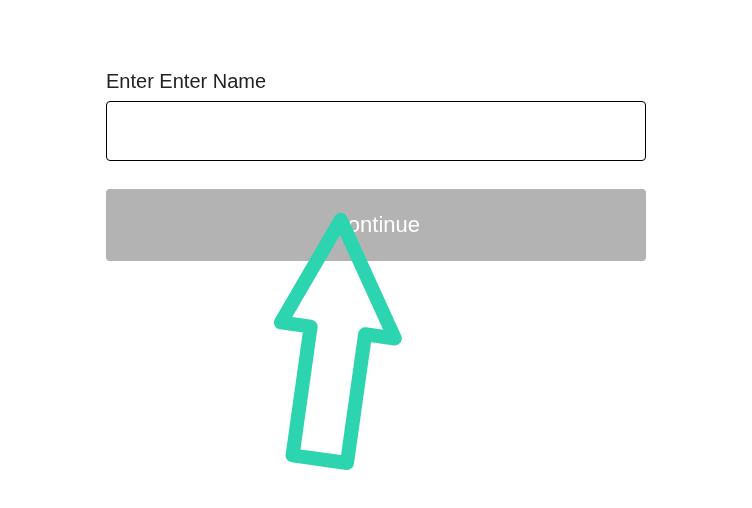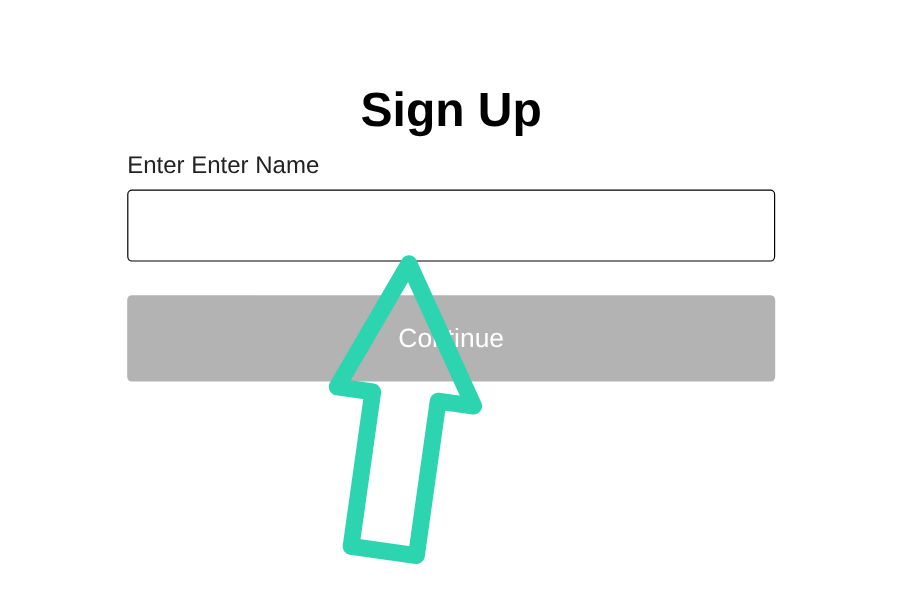--- a/index.html
+++ b/index.html
@@ -62,21 +62,20 @@
       position: absolute;
       left: 274px;
       top: 210px;
       pointer-events: none;
     }
   </style>
 </head>
 <body>
 
 <div class="container">
-  <h1 class="title">Sign Up</h1>
   <div class="label">Enter Enter Name</div>
   <input type="text" class="name-input" value="" style="">
   <button class="continue-btn">Continue</button>
 </div>
 
 <svg class="arrow-overlay" width="150" height="260" viewBox="0 0 150 260">
   <path d="M 50 10 L 5 120 L 35 120 L 35 250 L 90 250 L 90 120 L 120 120 Z" fill="none" stroke="#2dd4b0" stroke-width="14" stroke-linejoin="round" transform="rotate(8 60 130)"></path>
 </svg>
 
 </body></html>

